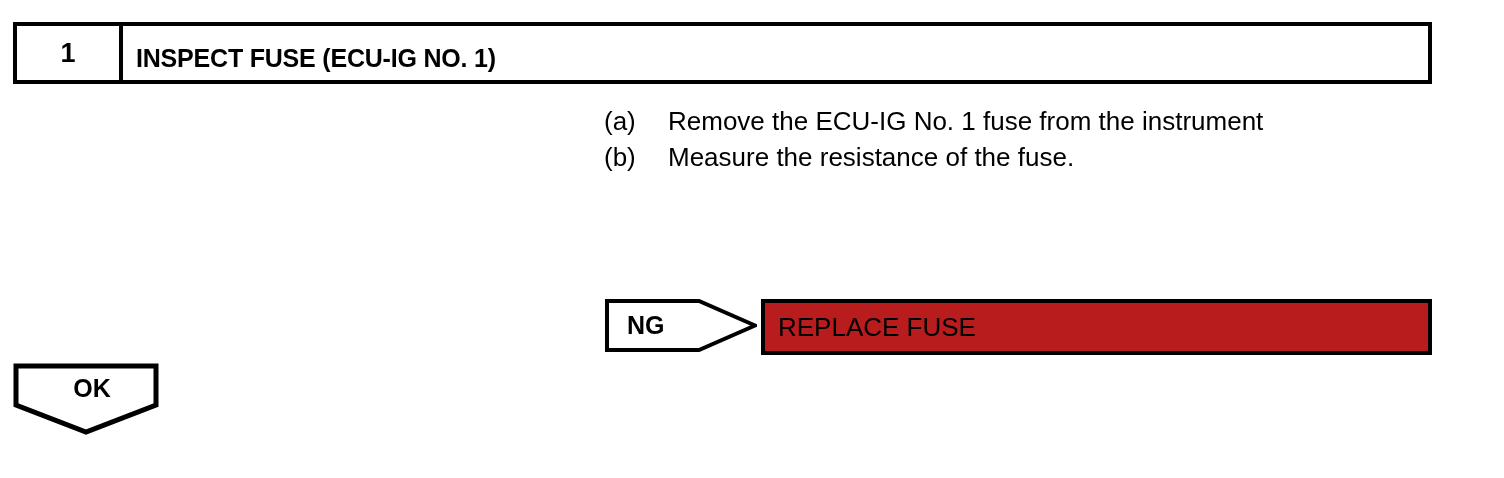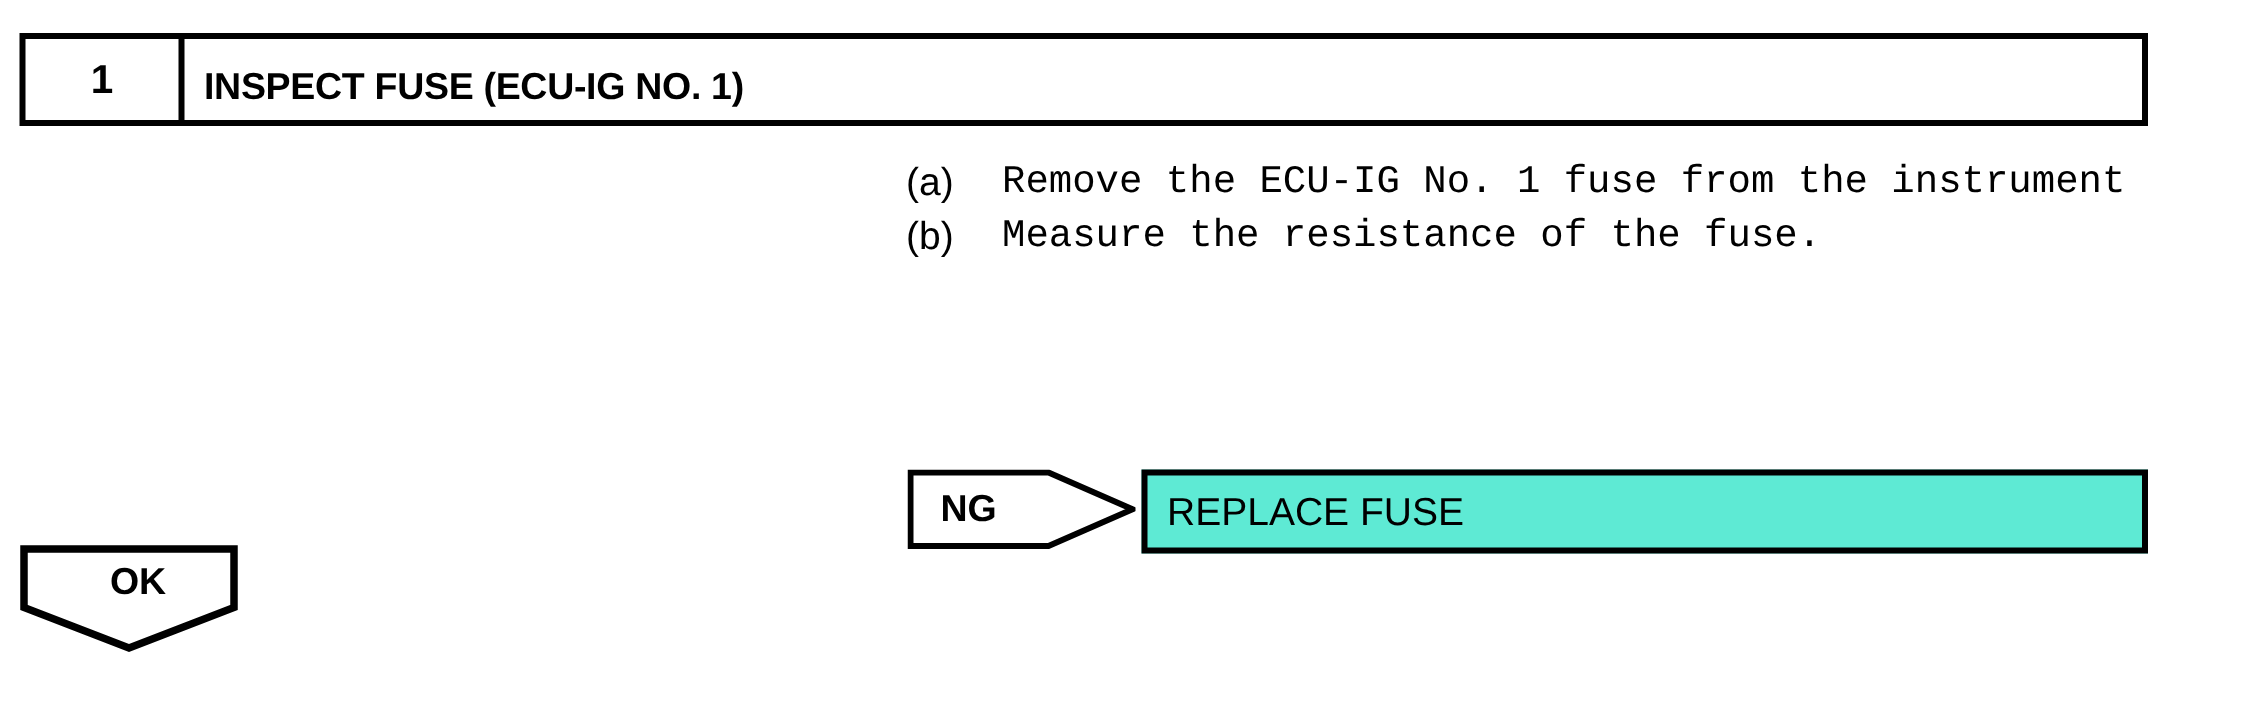--- a/index.html
+++ b/index.html
@@ -78,34 +78,33 @@
     font-weight: normal;
   }
   .proc-body {
     flex: 1 1 auto;
   }
   .proc-line {
     font-size: 26px;
     line-height: 36px;
     font-weight: normal;
     white-space: nowrap;
-    font-family: Liberation Mono, monospace;
   }
   .proc-line.bold {
     font-weight: bold;
   }
   .proc-line.indent {
     padding-left: 23px;
   }
 
   
   .ng-row {
     position: absolute;
     left: 605px;
-    top: 313px;
+    top: 299px;
     width: 827px;
     height: 57px;
   }
   .ng-arrow {
     position: absolute;
     left: 0px;
     top: 0px;
     width: 152px;
     height: 53px;
   }
@@ -125,21 +124,21 @@
     line-height: 1;
   }
   .action-box {
     position: absolute;
     left: 156px;
     top: 0px;
     width: 671px;
     height: 56px;
     box-sizing: border-box;
     border: 4px solid #000000;
-    background: #5eead4;
+    background: #b91c1c;
     display: flex;
     align-items: center;
     padding-left: 13px;
   }
   .action-box-label {
     font-size: 26px;
     font-weight: normal;
     line-height: 1;
     letter-spacing: 0px;
     white-space: nowrap;

